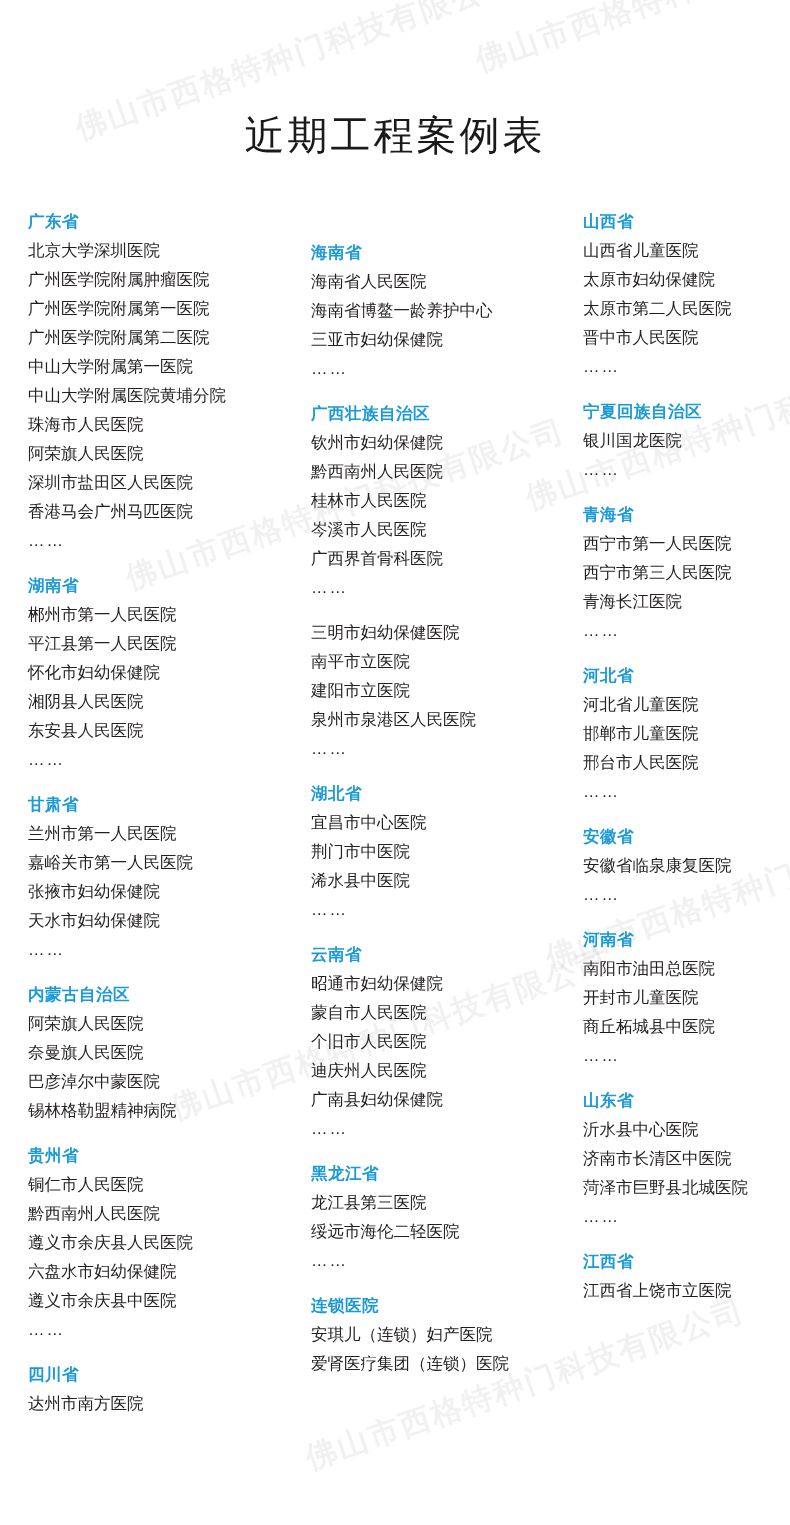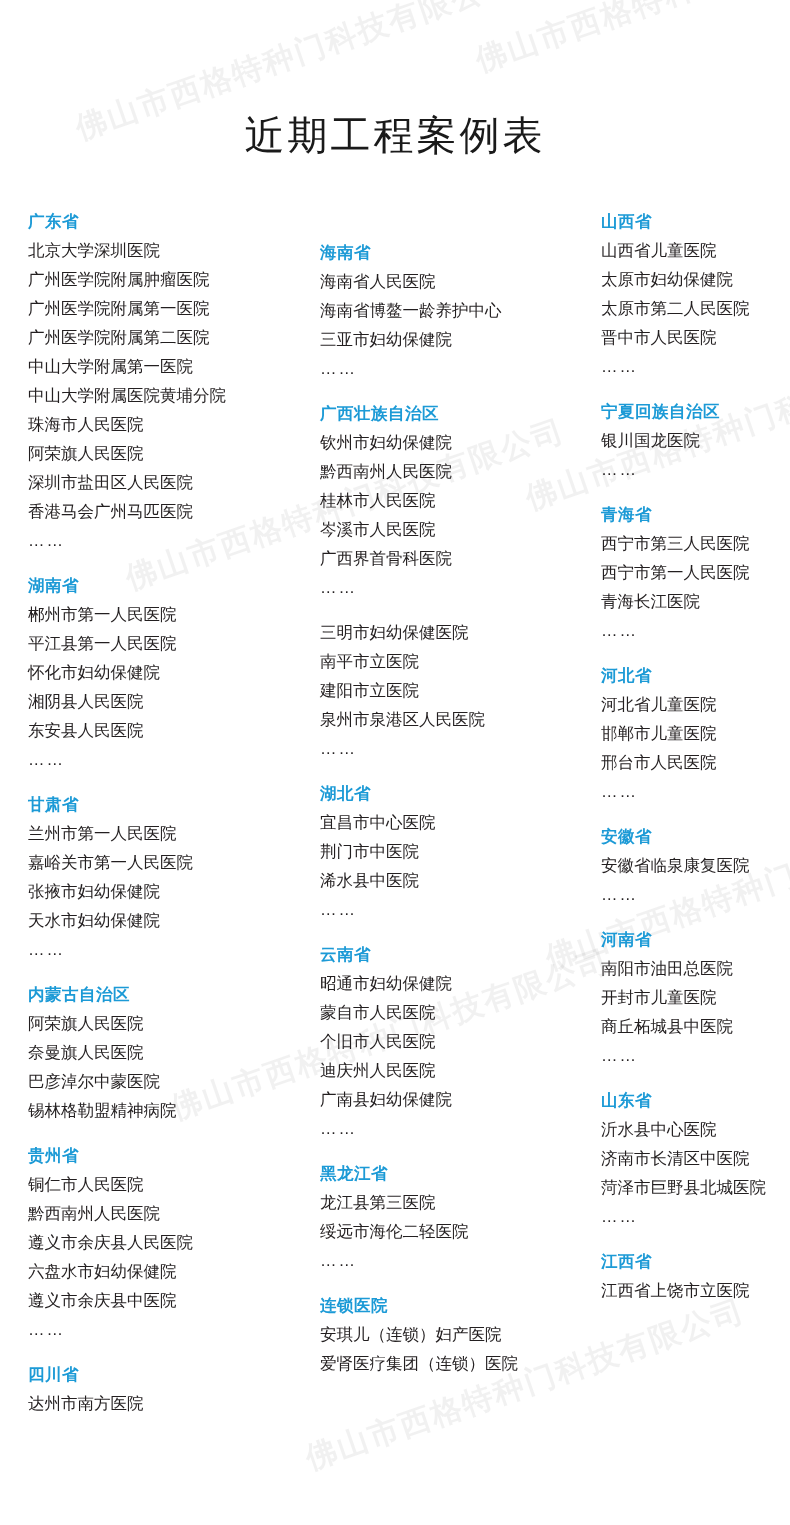--- a/index.html
+++ b/index.html
@@ -63,21 +63,20 @@
     margin: 0 0 44px 0;
     font-family: "Liberation Sans", sans-serif;
   }
   .columns {
     position: relative;
     z-index: 10;
     display: flex;
     padding: 0 22px 0 28px;
     box-sizing: border-box;
     align-items: flex-start;
-    gap: 9px;
   }
   .col {
     flex: 0 0 auto;
     box-sizing: border-box;
   }
   .col-1 { width: 283px; }
   .col-2 { width: 272px; margin-top: 31px; }
   .col-3 { width: 205px; }
 
   .group {
@@ -235,22 +234,22 @@
           <div class="item">晋中市人民医院</div>
           <div class="ellipsis">……</div>
         </div>
         <div class="group">
           <div class="group-title">宁夏回族自治区</div>
           <div class="item">银川国龙医院</div>
           <div class="ellipsis">……</div>
         </div>
         <div class="group">
           <div class="group-title">青海省</div>
+          <div class="item">西宁市第一人民医院</div>
           <div class="item">西宁市第三人民医院</div>
-          <div class="item">西宁市第一人民医院</div>
           <div class="item">青海长江医院</div>
           <div class="ellipsis">……</div>
         </div>
         <div class="group">
           <div class="group-title">河北省</div>
           <div class="item">河北省儿童医院</div>
           <div class="item">邯郸市儿童医院</div>
           <div class="item">邢台市人民医院</div>
           <div class="ellipsis">……</div>
         </div>

